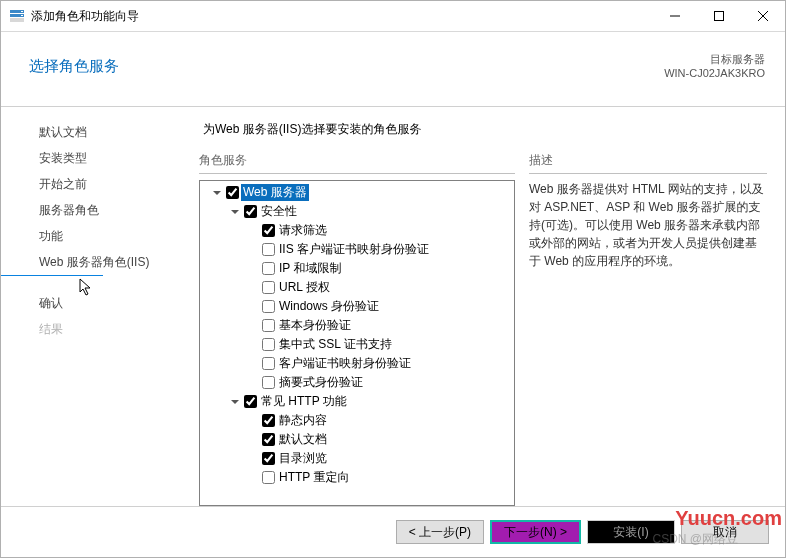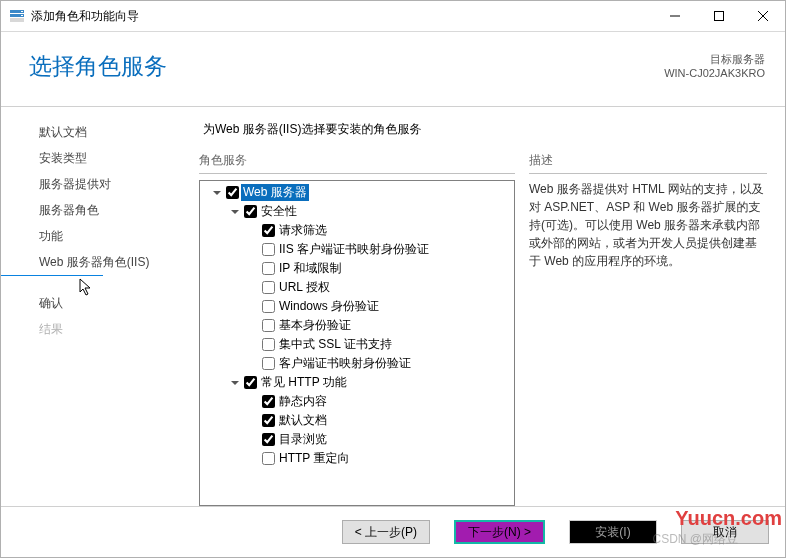--- a/index.html
+++ b/index.html
@@ -44,21 +44,21 @@
   .win-btn{width:44px;height:30px;display:flex;align-items:center;justify-content:center;color:#333;}
   .win-btn svg{display:block;}
   
   .header-band{
     background:#fff;
     height:68px;
     display:flex;align-items:center;justify-content:space-between;
     padding:0 20px 6px 28px;
     border-bottom:1px solid #d0d0d0;
   }
-  .header-title{font-size:23px;color:var(--accent);font-weight:400;}
+  .header-title{font-size:15px;color:var(--accent);font-weight:400;}
   .header-target{text-align:right;font-size:11px;color:#555;line-height:14px;}
   
   .body{
     flex:1;display:flex;min-height:0;
   }
   .nav{
     width:188px;box-sizing:border-box;
     padding-top:12px;
   }
   .nav-item{
@@ -103,21 +103,21 @@
   .indent{display:inline-block;height:1px;}
   .cb{width:13px;height:13px;flex:none;position:relative;}
   .cb input{margin:0;width:13px;height:13px;accent-color:#000;}
   .row-label{padding:0 2px;}
   .row-label.sel{background:#0a6ebd;color:#fff;}
   .desc-text{font-size:12px;line-height:18px;color:#333;}
   
   .footer{
     height:50px;border-top:1px solid #d0d0d0;
     display:flex;align-items:center;justify-content:flex-end;
-    gap:24px;padding:0 16px 0 0;background:#fff;
+    gap:6px;padding:0 16px 0 0;background:#fff;
   }
   .btn{
     min-width:88px;height:24px;
     border:1px solid #adadad;background:#e1e1e1;
     font-size:12px;padding:0 12px;
     display:inline-flex;align-items:center;justify-content:center;
   }
   .btn.disabled{color:#a0a0a0;background:#000000;border-color:#cfcfcf;}
   .btn.default{border:2px solid #14b8a6;background:#a21caf;}
   
@@ -175,21 +175,21 @@
 
   <div class="header-band">
     <div class="header-title">选择角色服务</div>
     <div class="header-target">
       <div>目标服务器</div>
       <div>WIN-CJ02JAK3KRO</div>
     </div>
   </div>
 
   <div class="body">
-    <div class="nav" id="nav"><div class="nav-item">默认文档</div><div class="nav-item">安装类型</div><div class="nav-item">服务器提供对</div><div class="nav-item">服务器角色</div><div class="nav-item">功能</div><div class="nav-item">Web 服务器角色(IIS)</div><div class="nav-item selected indent">角色服务<span class="cursor"><svg width="14" height="18" viewBox="0 0 14 18">
+    <div class="nav" id="nav"><div class="nav-item">默认文档</div><div class="nav-item">安装类型</div><div class="nav-item">开始之前</div><div class="nav-item">服务器角色</div><div class="nav-item">功能</div><div class="nav-item">Web 服务器角色(IIS)</div><div class="nav-item selected indent">角色服务<span class="cursor"><svg width="14" height="18" viewBox="0 0 14 18">
               <path d="M1 1l0 13 3-3 3 6 2-1-3-6 5 0z" fill="#fff" stroke="#000" stroke-width="1"></path>
             </svg></span></div><div class="nav-item">确认</div><div class="nav-item disabled">结果</div></div>
     <div class="content">
       <div class="instruction">为Web 服务器(IIS)选择要安装的角色服务</div>
       <div class="cols">
         <div class="col-tree">
           <div class="section-head">角色服务</div>
           <div class="tree-box" id="tree">
               <div class="tree-row">
                 <span class="indent" style="width: 6px;"></span>
@@ -253,20 +253,26 @@
                 <span class="cb"><input type="checkbox" style=""></span>
                 <span class="row-label">集中式 SSL 证书支持</span>
               </div>
               <div class="tree-row">
                 <span class="indent" style="width: 42px;"></span>
                 <span class="tw"></span>
                 <span class="cb"><input type="checkbox" style=""></span>
                 <span class="row-label">客户端证书映射身份验证</span>
               </div>
               <div class="tree-row">
+                <span class="indent" style="width: 42px;"></span>
+                <span class="tw"></span>
+                <span class="cb"><input type="checkbox" style=""></span>
+                <span class="row-label">摘要式身份验证</span>
+              </div>
+              <div class="tree-row">
                 <span class="indent" style="width: 24px;"></span>
                 <span class="tw">
                   <svg width="10" height="10" viewBox="0 0 10 10">
                     <path d="M1 3l4 4 4-4" fill="#555"></path>
                   </svg>
                 </span>
                 <span class="cb"><input type="checkbox" checked="" style=""></span>
                 <span class="row-label">常见 HTTP 功能</span>
               </div>
               <div class="tree-row">

